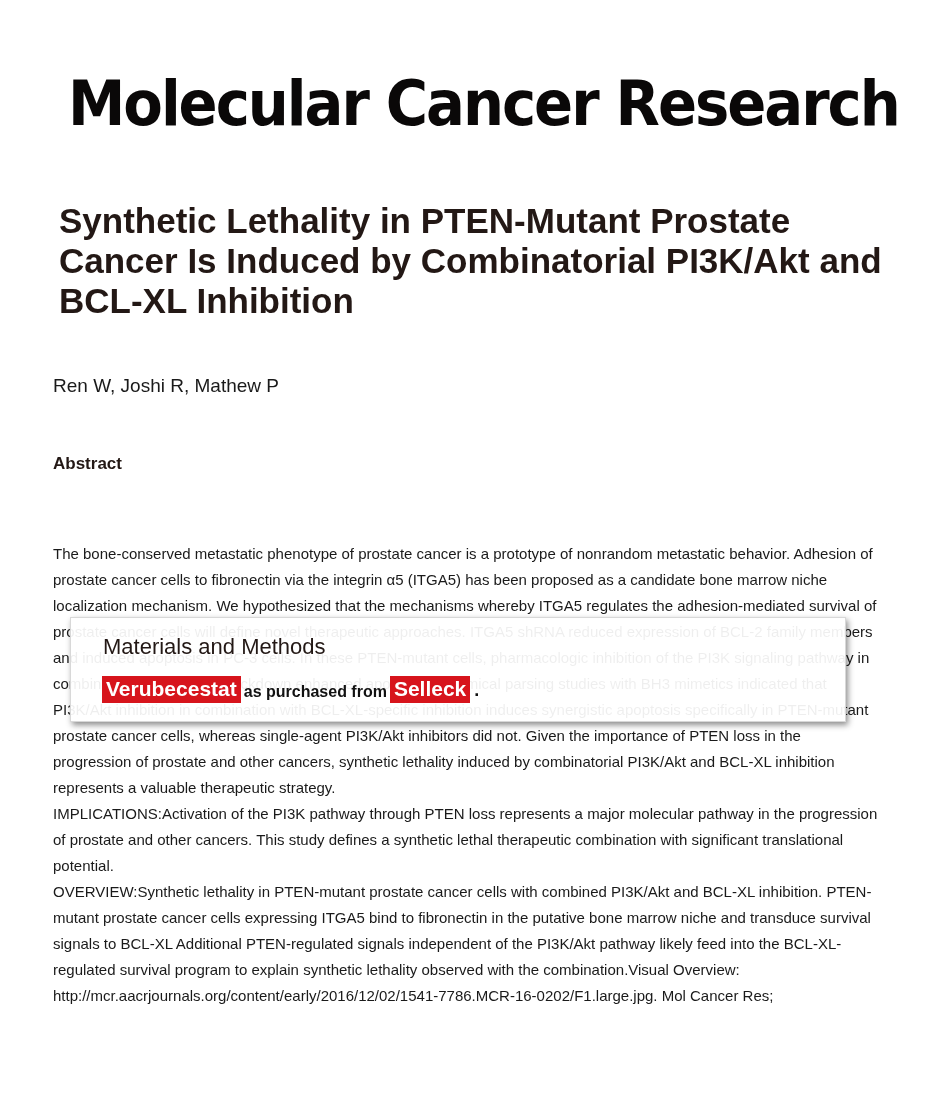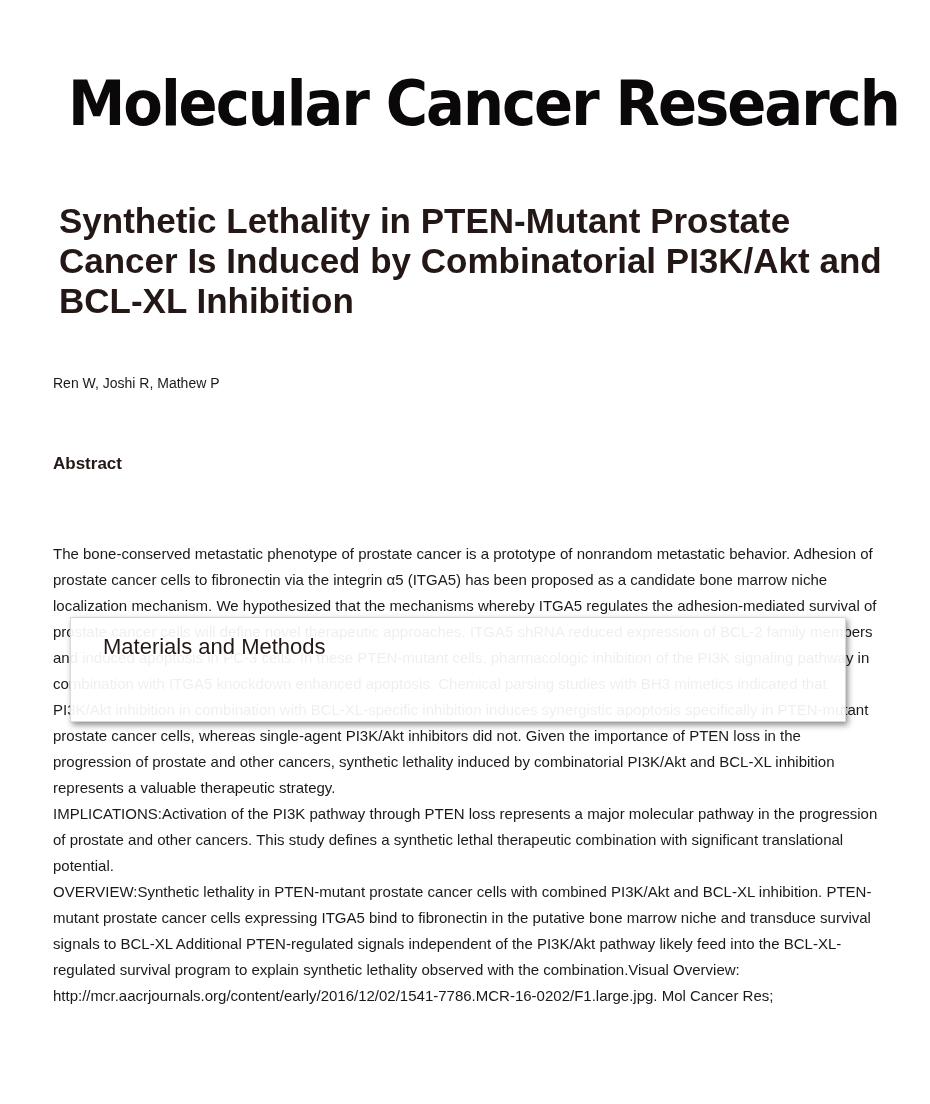--- a/index.html
+++ b/index.html
@@ -38,21 +38,21 @@
     font-weight: bold;
     font-size: 35px;
     line-height: 40px;
     color: #231815;
     margin: 8px;
   }
   .authors {
     position: absolute;
     left: 53px;
     top: 375px;
-    font-size: 14px;
+    font-size: 19px;
     color: #1a1a1a;
   }
   .abstract-heading {
     position: absolute;
     left: 53px;
     top: 454px;
     font-weight: bold;
     font-size: 17px;
     color: #231815;
     margin: 0;
@@ -133,13 +133,19 @@
 <h2 class="abstract-heading">Abstract</h2>
 
 <div class="abstract-body">
   <p>The bone-conserved metastatic phenotype of prostate cancer is a prototype of nonrandom metastatic behavior. Adhesion of prostate cancer cells to fibronectin via the integrin α5 (ITGA5) has been proposed as a candidate bone marrow niche localization mechanism. We hypothesized that the mechanisms whereby ITGA5 regulates the adhesion-mediated survival of prostate cancer cells will define novel therapeutic approaches. ITGA5 shRNA reduced expression of BCL-2 family members and induced apoptosis in PC-3 cells. In these PTEN-mutant cells, pharmacologic inhibition of the PI3K signaling pathway in combination with ITGA5 knockdown enhanced apoptosis. Chemical parsing studies with BH3 mimetics indicated that PI3K/Akt inhibition in combination with BCL-XL-specific inhibition induces synergistic apoptosis specifically in PTEN-mutant prostate cancer cells, whereas single-agent PI3K/Akt inhibitors did not. Given the importance of PTEN loss in the progression of prostate and other cancers, synthetic lethality induced by combinatorial PI3K/Akt and BCL-XL inhibition represents a valuable therapeutic strategy.</p>
   <p>IMPLICATIONS:Activation of the PI3K pathway through PTEN loss represents a major molecular pathway in the progression of prostate and other cancers. This study defines a synthetic lethal therapeutic combination with significant translational potential.</p>
   <p>OVERVIEW:Synthetic lethality in PTEN-mutant prostate cancer cells with combined PI3K/Akt and BCL-XL inhibition. PTEN-mutant prostate cancer cells expressing ITGA5 bind to fibronectin in the putative bone marrow niche and transduce survival signals to BCL-XL Additional PTEN-regulated signals independent of the PI3K/Akt pathway likely feed into the BCL-XL-regulated survival program to explain synthetic lethality observed with the combination.Visual Overview: http://mcr.aacrjournals.org/content/early/2016/12/02/1541-7786.MCR-16-0202/F1.large.jpg. Mol Cancer Res;</p>
 </div>
 
 <div class="overlay-card">
   <h3 class="overlay-heading">Materials and Methods</h3>
+  <div class="overlay-line">
+    <a class="tag">Verubecestat</a>
+    <span class="plain">as purchased from</span>
+    <a class="tag">Selleck</a>
+    <span class="dot">.</span>
+  </div>
 </div>
 
 </body></html>

